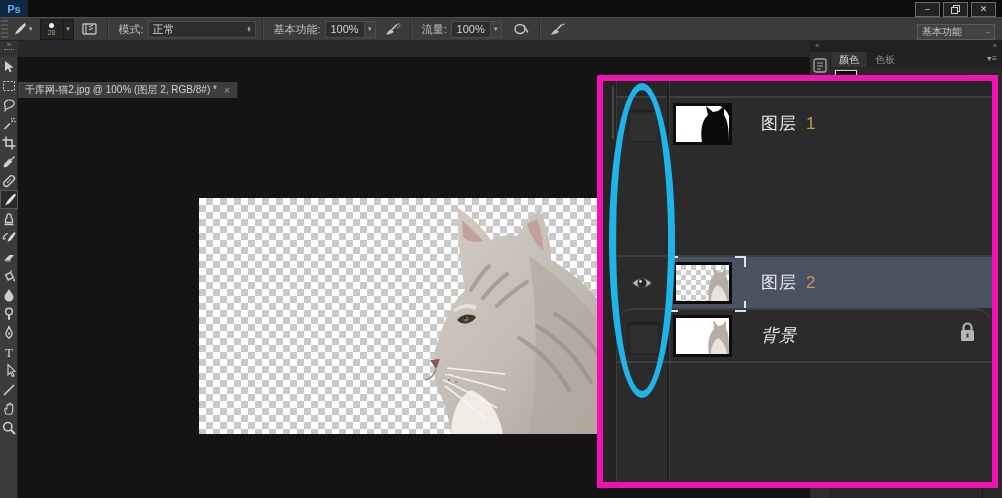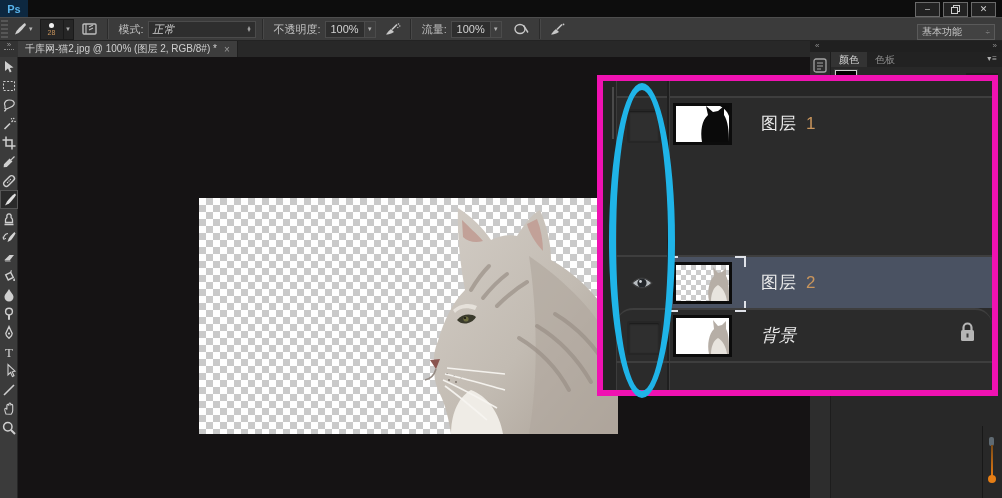--- a/index.html
+++ b/index.html
@@ -24,34 +24,34 @@
   .ob-sep{width:1px;height:20px;background:#2b2b2b;border-right:1px solid #484848;margin:0 6px;}
   .ob-label{color:#bfbfbf;font-size:11px;margin:0 4px;white-space:nowrap;}
   .ob-icon{display:flex;align-items:center;justify-content:center;margin:0 3px;}
   .dd-arrow-sm{font-size:7px;color:#b5b5b5;margin-left:2px;}
   .brush-preview{width:32px;height:19px;background:#262626;border:1px solid #1a1a1a;display:flex;margin-left:4px;}
   .bp-main{width:22px;display:flex;flex-direction:column;align-items:center;justify-content:center;}
   .bp-dot{width:5px;height:5px;border-radius:50%;background:#f2f2f2;margin-bottom:1px;}
   .bp-num{font-size:7px;color:#c9955c;line-height:1;}
   .bp-dd{width:9px;border-left:1px solid #1a1a1a;display:flex;align-items:center;justify-content:center;color:#aaa;font-size:6px;}
   .dropdown{height:17px;background:#2e2e2e;border:1px solid #4b4b4b;display:flex;align-items:center;
-            color:#cfcfcf;font-size:11px;padding:0 4px;box-sizing:border-box;font-style:italic;}
+            color:#cfcfcf;font-size:11px;padding:0 4px;box-sizing:border-box;}
   .dropdown .spin{margin-left:auto;display:flex;flex-direction:column;line-height:0.5;color:#9c9c9c;font-size:6px;padding-left:6px;}
   .valbox{height:17px;background:#2e2e2e;border:1px solid #4b4b4b;color:#d3d3d3;font-size:11px;
           display:flex;align-items:center;padding:0 5px;box-sizing:border-box;justify-content:flex-end;}
   .vb-dd{width:11px;height:17px;background:#3d3d3d;border:1px solid #4b4b4b;border-left:none;color:#b0b0b0;
          font-size:6px;display:flex;align-items:center;justify-content:center;box-sizing:border-box;}
   .workspace{position:absolute;right:7px;top:24px;width:78px;height:16px;background:#424242;border:1px solid #5a5a5a;
              color:#c4c4c4;font-size:10px;display:flex;align-items:center;padding:0 4px;box-sizing:border-box;z-index:31;}
   .workspace .spin{margin-left:auto;color:#9c9c9c;font-size:8px;}
 
   
   .tabbar{position:absolute;left:18px;top:41px;width:792px;height:16px;background:#282828;z-index:20;display:flex;}
   .doc-tab{height:16px;background:#3d3d3d;border-right:1px solid #1f1f1f;display:flex;align-items:center;
-           padding:0 7px;color:#cfcfcf;font-size:10px;white-space:nowrap;}
+           padding:0 7px;color:#cfcfcf;font-size:10px;white-space:nowrap;margin-top:41px;}
   .tab-close{color:#9a9a9a;font-size:10px;margin-left:7px;}
   .tools-head{position:absolute;left:0;top:41px;width:18px;height:16px;background:#333;z-index:21;
               color:#9a9a9a;font-size:8px;text-align:center;line-height:8px;}
   .tools-head .dots{margin:0 auto;width:10px;height:2px;border-top:1px dotted #8a8a8a;}
 
   
   .tools{position:absolute;left:0;top:57px;width:18px;height:441px;background:#3b3b3b;border-right:1px solid #262626;z-index:20;box-sizing:border-box;}
   .tool{width:18px;height:19px;display:flex;align-items:center;justify-content:center;}
   .tool svg{display:block;}
   .tool.active{background:#2a2a2a;outline:1px solid #555;outline-offset:-1px;}
@@ -80,21 +80,21 @@
   .cp-swatch{width:22px;height:18px;background:#000;border:1px solid #d0d0d0;outline:1px solid #3a3a3a;margin-right:8px;}
   .cp-ch{color:#bdbdbd;font-size:10px;margin-right:5px;}
   .cp-slider{width:84px;height:5px;background:linear-gradient(to right,#000,#e00000);border:1px solid #141414;margin-right:8px;}
   .cp-val{width:34px;height:14px;background:#1f1f1f;color:#bdbdbd;font-size:10px;display:flex;align-items:center;padding:0 4px;box-sizing:border-box;}
   .vdiv{position:absolute;top:374px;bottom:0;width:1px;background:#181818;}
   .oslider-cap{position:absolute;width:5px;height:9px;border-radius:2px;background:#5f6a72;}
   .oslider-line{position:absolute;width:2px;background:linear-gradient(to bottom,#7a4a17,#e67a12);}
   .oslider-dot{position:absolute;width:8px;height:8px;border-radius:50%;background:#e67e15;}
 
   
-  .overlay{position:absolute;left:597px;top:75px;width:401px;height:321px;border:6px solid #f012b2;background:#2b2b2b;
+  .overlay{position:absolute;left:597px;top:75px;width:401px;height:413px;border:6px solid #f012b2;background:#2b2b2b;
            box-sizing:border-box;z-index:40;overflow:hidden;}
   .ov-leftstrip{position:absolute;left:0;top:0;width:13px;bottom:0;background:#242424;border-right:1px solid #3c3c3c;}
   .ov-leftstrip:before{content:"";position:absolute;left:9px;top:6px;width:2px;height:52px;background:#4a4a4a;}
   .ov-coldiv{position:absolute;left:64px;top:0;width:2px;bottom:0;background:#1f1f1f;border-right:1px solid #3c3c3c;}
   .ov-toppartial{position:absolute;left:13px;top:0;right:0;height:15px;background:#262626;}
   .lrow{position:absolute;left:13px;right:0;height:53px;border-top:2px solid #3e3e3e;box-sizing:border-box;}
   .lrow .selbg{position:absolute;left:53px;top:0;right:0;bottom:0;background:#4a5262;}
   .vis-box{position:absolute;left:11px;top:11px;width:30px;height:30px;background:#2f2f2f;border:2px solid #262626;
            border-radius:3px;box-shadow:inset 0 1px 2px rgba(0,0,0,.5);}
   .eye{position:absolute;left:14px;top:14px;}
@@ -167,21 +167,21 @@
     <div class="ob-sep"></div>
     <span class="ob-label">模式:</span>
     <div class="dropdown" style="width:108px;">
       <span>正常</span>
       <span class="spin">
           <span>▴</span>
           <span>▾</span>
         </span>
     </div>
     <div class="ob-sep"></div>
-    <span class="ob-label">不透明度:</span>
+    <span class="ob-label">基本功能:</span>
     <div class="valbox" style="width:40px;">
       <span>100%</span>
     </div>
     <div class="vb-dd">▼</div>
     <span class="ob-icon" style="margin-left:8px;">
       <svg width="17" height="14" viewBox="0 0 17 14">
           <path d="M10 10 C7 12 4 12.5 2 12.5 C3.5 10.5 5 8.5 7 7 Z" fill="#c7c7c7"></path>
           <path d="M8 7.5 L13 2.5" stroke="#c7c7c7" stroke-width="1.6"></path>
           <circle cx="14.5" cy="2" r="0.8" fill="#c7c7c7"></circle>
           <circle cx="15.8" cy="4" r="0.7" fill="#c7c7c7"></circle>

